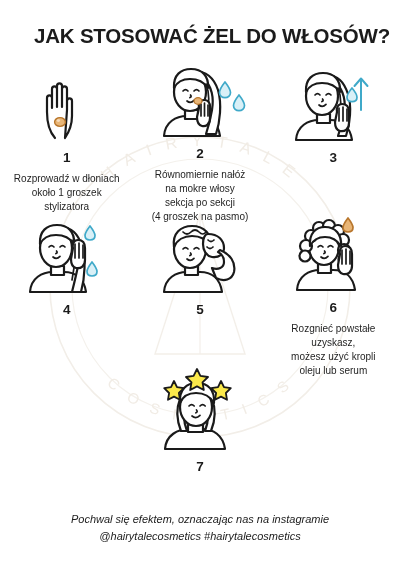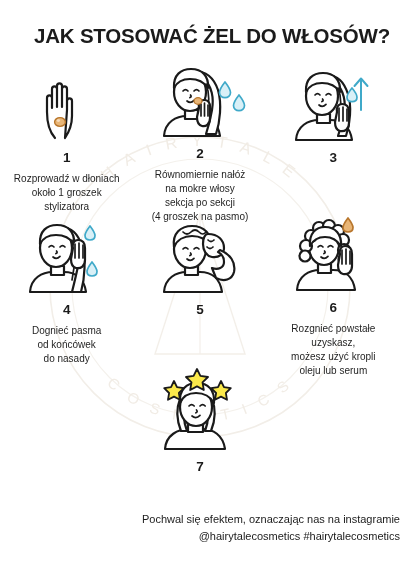--- a/index.html
+++ b/index.html
@@ -89,21 +89,22 @@
     text-align: center;
     white-space: pre-line;
   }
 
   
   .footer {
     position: absolute;
     bottom: 22px;
     left: 0;
     width: 100%;
-    text-align: right;
+    text-align: center;
+    font-style: italic;
     font-size: 11px;
     line-height: 1.55;
     color: #1b1b1b;
     z-index: 3;
   }
   .footer div { white-space: pre-line; }
 
   
   .ln { fill: none; stroke: #1a1a1a; stroke-width: 2.2; stroke-linecap: round; stroke-linejoin: round; }
   .ln-thin { fill: none; stroke: #1a1a1a; stroke-width: 1.7; stroke-linecap: round; stroke-linejoin: round; }
@@ -254,23 +255,20 @@
             C61 48 57 51 52 50 C48 49 47 45 47 41 Z"></path>
           <path class="ln-thin" d="M51 26 L51 40 M55 25 L55 40 M59 27 L59 40"></path>
 
           <path d="M66 8 C66 8 61 14.5 61 17.6 C61 20.4 63.2 22 66 22
             C68.8 22 71 20.4 71 17.6 C71 14.5 66 8 66 8 Z" fill="#d9f0f7" stroke="#3fa9c9" stroke-width="1.7" stroke-linejoin="round"></path>
           <path d="M68 44 C68 44 63 50.5 63 53.6 C63 56.4 65.2 58 68 58
             C70.8 58 73 56.4 73 53.6 C73 50.5 68 44 68 44 Z" fill="#d9f0f7" stroke="#3fa9c9" stroke-width="1.7" stroke-linejoin="round"></path>
         </svg>
       </div>
       <div class="num">4</div>
-      <div class="caption">Dognieć pasma
-od końcówek
-do nasady</div>
     </div>
 
     <div class="step">
       <div class="art">
         <svg width="88" height="74" viewBox="0 0 88 74">
           <path class="fillw" d="M8 72 C9 58 20 52 31 52 L44 52 C55 52 64 58 66 72 Z"></path>
           <path class="fillw" d="M29 46 L29 55 L42 55 L42 46 Z"></path>
           <ellipse class="fillw" cx="34" cy="29" rx="16" ry="19"></ellipse>
 
           <path class="fillw" d="M18 27 C16 13 25 6 36 6 C48 6 56 14 55 26

